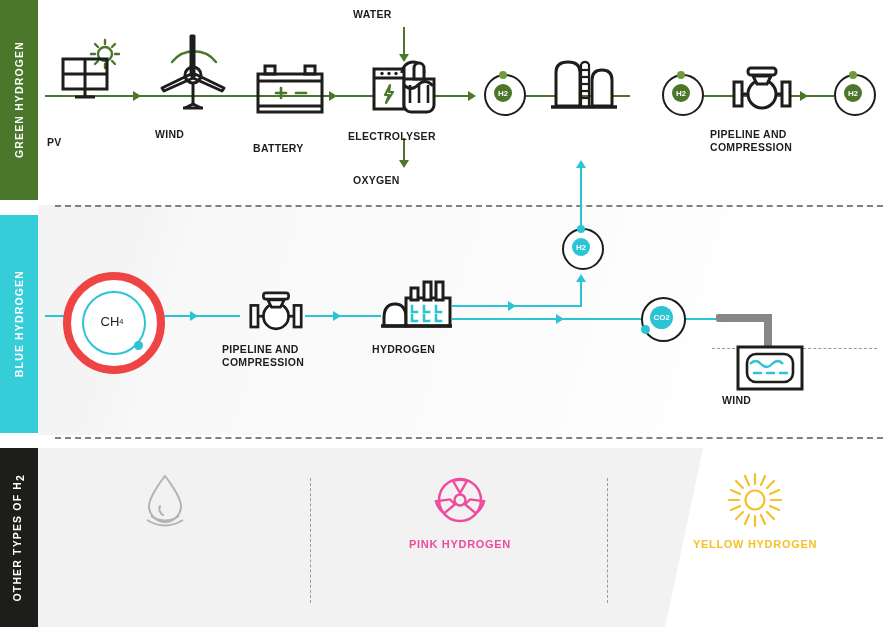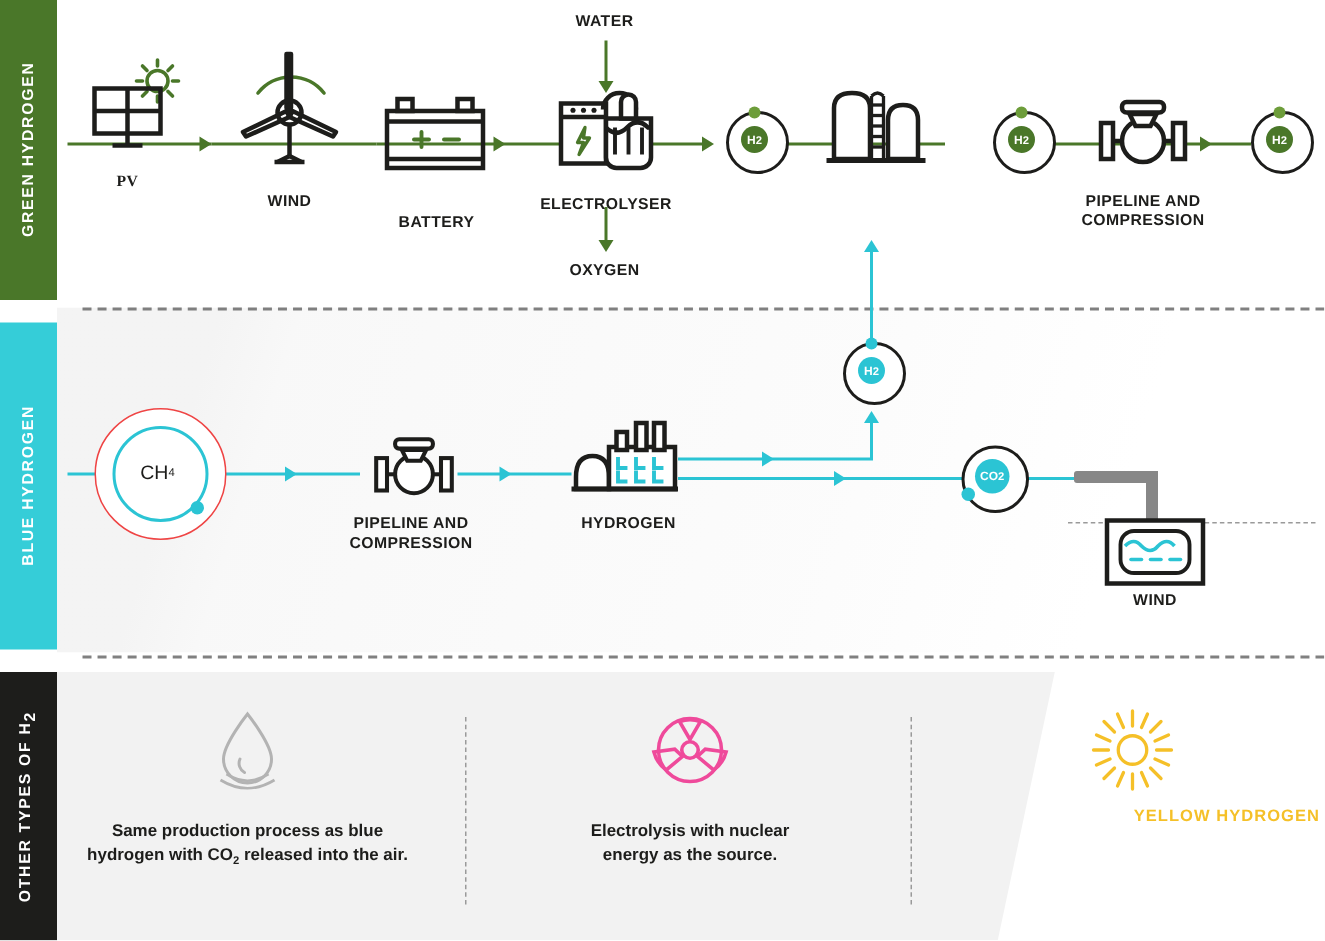--- a/index.html
+++ b/index.html
@@ -47,36 +47,36 @@
   .vline{width:2px;}
 
   .arrow{position:absolute;width:0;height:0;}
   .arrow.r{border-left:8px solid #4a7729;border-top:5px solid transparent;border-bottom:5px solid transparent;}
   .arrow.r.cy{border-left-color:#2bc4d4;}
   .arrow.d{border-top:8px solid #4a7729;border-left:5px solid transparent;border-right:5px solid transparent;}
   .arrow.u{border-bottom:8px solid #2bc4d4;border-left:5px solid transparent;border-right:5px solid transparent;}
 
   
   .node{position:absolute;}
-  .cap{position:absolute;text-align:center;font-size:10.5px;font-weight:bold;letter-spacing:.3px;
+  .cap{position:absolute;font-size:10.5px;font-weight:bold;letter-spacing:.3px;
        color:#1d1d1b;line-height:1.22;font-family:"Liberation Sans",sans-serif;}
 
   
   .atom{position:absolute;border:2.4px solid #1d1d1b;border-radius:50%;background:#ffffff;}
   .atom .core{position:absolute;border-radius:50%;display:flex;align-items:center;justify-content:center;
        color:#ffffff;font-weight:bold;font-family:"Liberation Sans",sans-serif;}
   .atom .pip{position:absolute;border-radius:50%;}
   .atom.g{border-color:#1d1d1b;}
   .atom.g .core{background:#4a7729;}
   .atom.g .pip{background:#6d9d3a;}
   .atom.b .core{background:#2bc4d4;}
   .atom.b .pip{background:#2bc4d4;}
 
   
-  #ch4-outer{position:absolute;border:1px solid #ef4444;border-radius:50%;background:#ffffff;}
+  #ch4-outer{position:absolute;border:8px solid #ef4444;border-radius:50%;background:#ffffff;}
   #ch4-inner{position:absolute;border:2px solid #2bc4d4;border-radius:50%;}
   #ch4-text{position:absolute;display:flex;align-items:center;justify-content:center;
        font-size:13px;color:#1d1d1b;font-family:"Liberation Sans",sans-serif;}
   #ch4-pip{position:absolute;width:9px;height:9px;border-radius:50%;background:#2bc4d4;}
 
   
   .card{position:absolute;top:470px;width:250px;text-align:center;}
   .card .ttl{font-size:11px;font-weight:bold;letter-spacing:.7px;margin-top:8px;}
   .card .body{font-size:11.3px;font-weight:bold;color:#1d1d1b;line-height:1.42;margin-top:16px;padding:0 14px;}
   .vdiv{position:absolute;top:478px;height:125px;border-left:1.6px dashed #9a9a9a;}
@@ -145,21 +145,21 @@
       </g>
       <g stroke="#1d1d1b" stroke-width="3" fill="none">
         <rect x="5" y="19" width="44" height="30"></rect>
         <line x1="27" y1="19" x2="27" y2="49"></line>
           <line x1="5" y1="34" x2="49" y2="34"></line>
         <line x1="27" y1="49" x2="27" y2="57"></line>
           <line x1="17" y1="57" x2="37" y2="57"></line>
       </g>
     </svg>
   </div>
-  <div class="cap" style="left:47px;top:116px;width:76px;font-family:Liberation Serif, serif;">PV</div>
+  <div class="cap" style="left:47px;top:136px;width:76px;">PV</div>
 
   <div class="node" style="left:158px;top:28px;">
     <svg width="72" height="84" viewBox="0 0 72 84">
       <path d="M14 34 A28 28 0 0 1 58 34" stroke="#4a7729" stroke-width="2.4" fill="none" stroke-linecap="round"></path>
       <g stroke="#1d1d1b" stroke-width="3" fill="none" stroke-linejoin="round">
         <path d="M36 44 L36 8 L33 8 L33 44 Z"></path>
         <path d="M33 46 L4 60 L6 63 L35 50 Z"></path>
         <path d="M37 46 L66 60 L64 63 L35 50 Z"></path>
         <circle cx="35" cy="47" r="8"></circle>
         <line x1="35" y1="55" x2="35" y2="76"></line>
@@ -389,40 +389,35 @@
 
   <div class="card" style="left:40px;">
     <div style="display:flex;justify-content:center;">
       <svg width="60" height="60" viewBox="0 0 60 60">
         <path d="M30 6 C30 6 14 26 14 36 a16 16 0 0 0 32 0 C46 26 30 6 30 6 Z" stroke="#b3b3b3" stroke-width="2" fill="none"></path>
         <path d="M25 36 a7 7 0 0 0 3 9" stroke="#b3b3b3" stroke-width="2" fill="none" stroke-linecap="round"></path>
         <path d="M16 46 q14 9 28 0" stroke="#b3b3b3" stroke-width="1.8" fill="none"></path>
         <path d="M12 50 q18 11 36 0" stroke="#b3b3b3" stroke-width="1.8" fill="none"></path>
       </svg>
     </div>
-    <div class="body">
-      <span>Same production process as blue</span><br><span>hydrogen with CO</span><span class="sub">2</span><span> released into the air.</span>
-    </div>
   </div>
 
   <div class="card" style="left:335px;">
     <div style="display:flex;justify-content:center;">
       <svg width="60" height="60" viewBox="0 0 60 60">
         <g stroke="#ef4a9b" stroke-width="2.4" fill="none">
           <circle cx="30" cy="30" r="21"></circle>
           <circle cx="30" cy="30" r="5.5"></circle>
           <path d="M30 23 L23 11 A21 21 0 0 1 37 11 Z"></path>
           <path d="M24.5 33.5 L12.5 41 A21 21 0 0 1 6 28 L20 28 Z" transform="rotate(-8 30 30)"></path>
           <path d="M35.5 33.5 L47.5 41 A21 21 0 0 0 54 28 L40 28 Z" transform="rotate(8 30 30)"></path>
         </g>
       </svg>
     </div>
-    <div class="body">
-      <span>Electrolysis with nuclear</span><br><span>energy as the source.</span>
-    </div>
+    <div class="ttl" style="color:#ef4a9b;">PINK HYDROGEN</div>
   </div>
 
   <div class="card" style="left:630px;">
     <div style="display:flex;justify-content:center;">
       <svg width="60" height="60" viewBox="0 0 60 60">
         <g stroke="#f5c028" stroke-width="2.2" fill="none" stroke-linecap="round">
           <circle cx="30" cy="30" r="9.5"></circle>
           <line x1="30" y1="4" x2="30" y2="14"></line>
             <line x1="30" y1="46" x2="30" y2="56"></line>
           <line x1="4" y1="30" x2="14" y2="30"></line>
@@ -435,16 +430,16 @@
             <line x1="36" y1="45" x2="40" y2="54"></line>
           <line x1="40" y1="6" x2="36" y2="15"></line>
             <line x1="24" y1="45" x2="20" y2="54"></line>
           <line x1="6" y1="20" x2="15" y2="24"></line>
             <line x1="45" y1="36" x2="54" y2="40"></line>
           <line x1="6" y1="40" x2="15" y2="36"></line>
             <line x1="45" y1="24" x2="54" y2="20"></line>
         </g>
       </svg>
     </div>
-    <div class="ttl" style="color:#f5c028;text-align:right;">YELLOW HYDROGEN</div>
+    <div class="ttl" style="color:#f5c028;">YELLOW HYDROGEN</div>
   </div>
 
 </div>
 
 </body></html>

